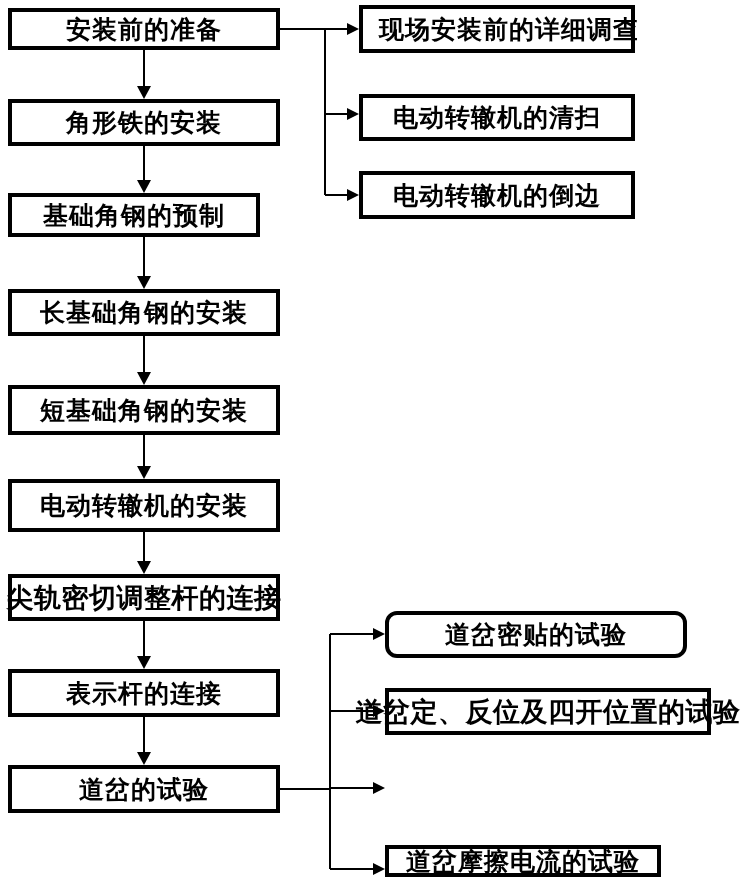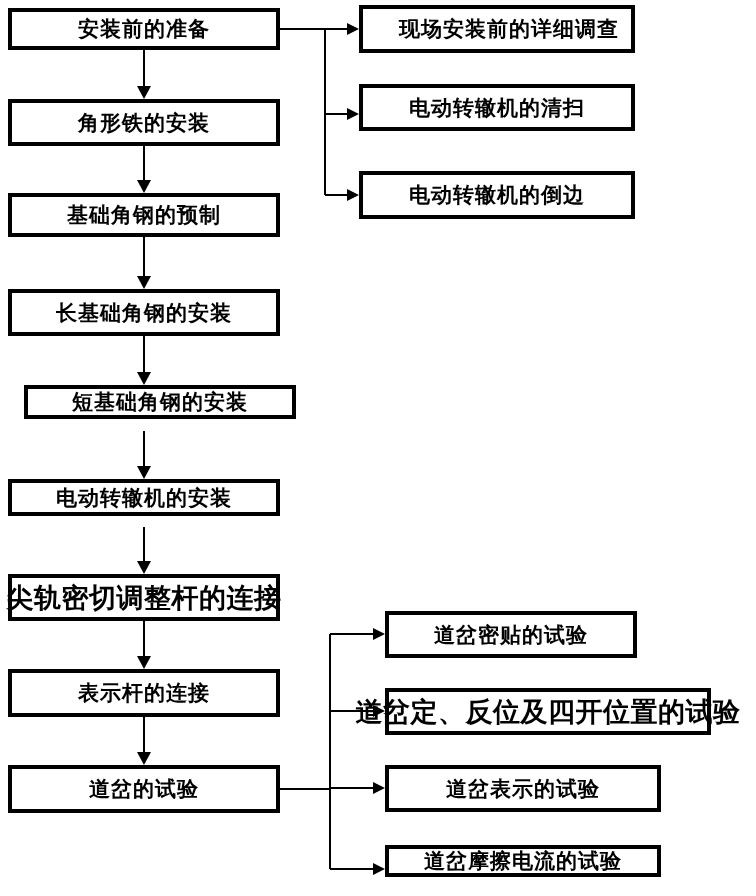--- a/index.html
+++ b/index.html
@@ -15,21 +15,21 @@
     font-family: "Liberation Sans", "DejaVu Sans", sans-serif;
     overflow: hidden;
   }
   .box {
     position: absolute;
     box-sizing: border-box;
     border: 4px solid #000000;
     background: #ffffff;
     color: #000000;
     font-weight: bold;
-    font-size: 21px;
+    font-size: 25px;
     letter-spacing: 1px;
     display: flex;
     align-items: center;
     justify-content: center;
     text-align: center;
     white-space: nowrap;
   }
   .box.wide-text { font-size: 27px; letter-spacing: 0.5px; }
   #connectors {
     position: absolute;
@@ -100,30 +100,29 @@
       <polygon points="373,705 373,717 385,711"></polygon>
       <line x1="330" y1="788" x2="373" y2="788"></line>
       <polygon points="373,782 373,794 385,788"></polygon>
       <line x1="330" y1="869" x2="373" y2="869"></line>
       <polygon points="373,863 373,875 385,869"></polygon>
     </g>
   </svg>
 
   <div class="box" style="left:8px;top:8px;width:272px;height:42px;">安装前的准备</div>
   <div class="box" style="left:8px;top:99px;width:272px;height:47px;">角形铁的安装</div>
-  <div class="box" style="left:8px;top:193px;width:272px;height:44px;">基础角钢的预制</div>
+  <div class="box" style="left:8px;top:193px;width:252px;height:44px;">基础角钢的预制</div>
   <div class="box" style="left:8px;top:289px;width:272px;height:47px;">长基础角钢的安装</div>
-  <div class="box" style="left:24px;top:385px;width:272px;height:34px;">短基础角钢的安装</div>
-  <div class="box" style="left:8px;top:479px;width:272px;height:37px;">电动转辙机的安装</div>
+  <div class="box" style="left:8px;top:385px;width:272px;height:50px;">短基础角钢的安装</div>
+  <div class="box" style="left:8px;top:479px;width:272px;height:53px;">电动转辙机的安装</div>
   <div class="box wide-text" style="left:8px;top:574px;width:272px;height:47px;">尖轨密切调整杆的连接</div>
   <div class="box" style="left:8px;top:669px;width:272px;height:48px;">表示杆的连接</div>
   <div class="box" style="left:8px;top:765px;width:272px;height:48px;">道岔的试验</div>
 
   <div class="box" style="left:359px;top:5px;width:276px;height:48px;padding-left:24px;">现场安装前的详细调查</div>
-  <div class="box" style="left:359px;top:84px;width:276px;height:47px;">电动转辙机的清扫</div>
+  <div class="box" style="left:359px;top:94px;width:276px;height:47px;">电动转辙机的清扫</div>
   <div class="box" style="left:359px;top:171px;width:276px;height:48px;">电动转辙机的倒边</div>
 
-  <div class="box" style="left:385px;top:611px;width:252px;height:47px;">道岔密贴的试验</div>
+  <div class="box" style="left:385px;top:611px;width:302px;height:47px;border-radius:12px;">道岔密贴的试验</div>
   <div class="box wide-text" style="left:385px;top:688px;width:326px;height:47px;">道岔定、反位及四开位置的试验</div>
-  <div class="box" style="left:385px;top:765px;width:276px;height:47px;">道岔表示的试验</div>
   <div class="box" style="left:385px;top:845px;width:276px;height:32px;">道岔摩擦电流的试验</div>
 
 </div>
 
 </body></html>

